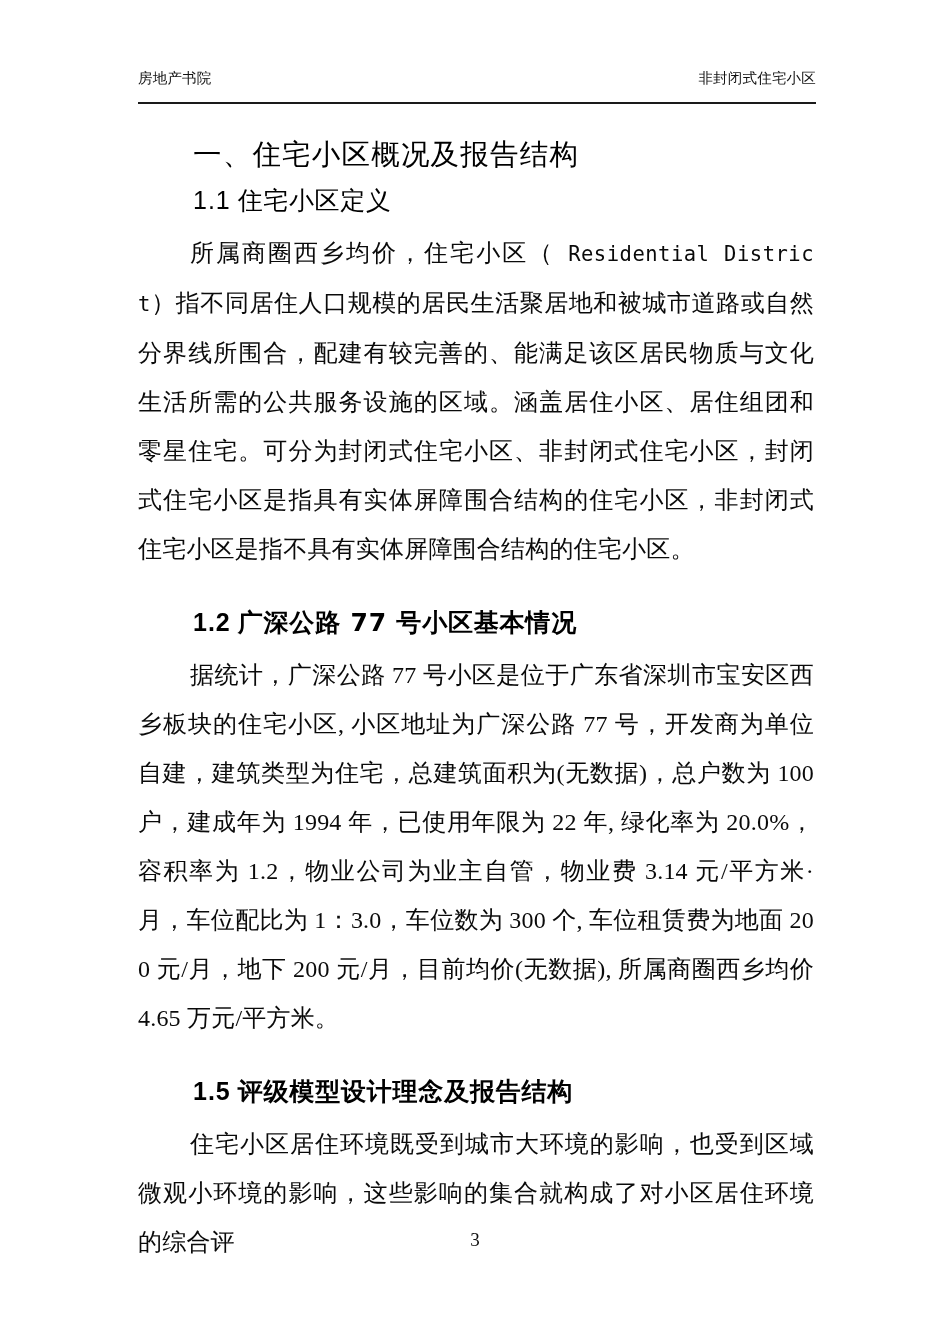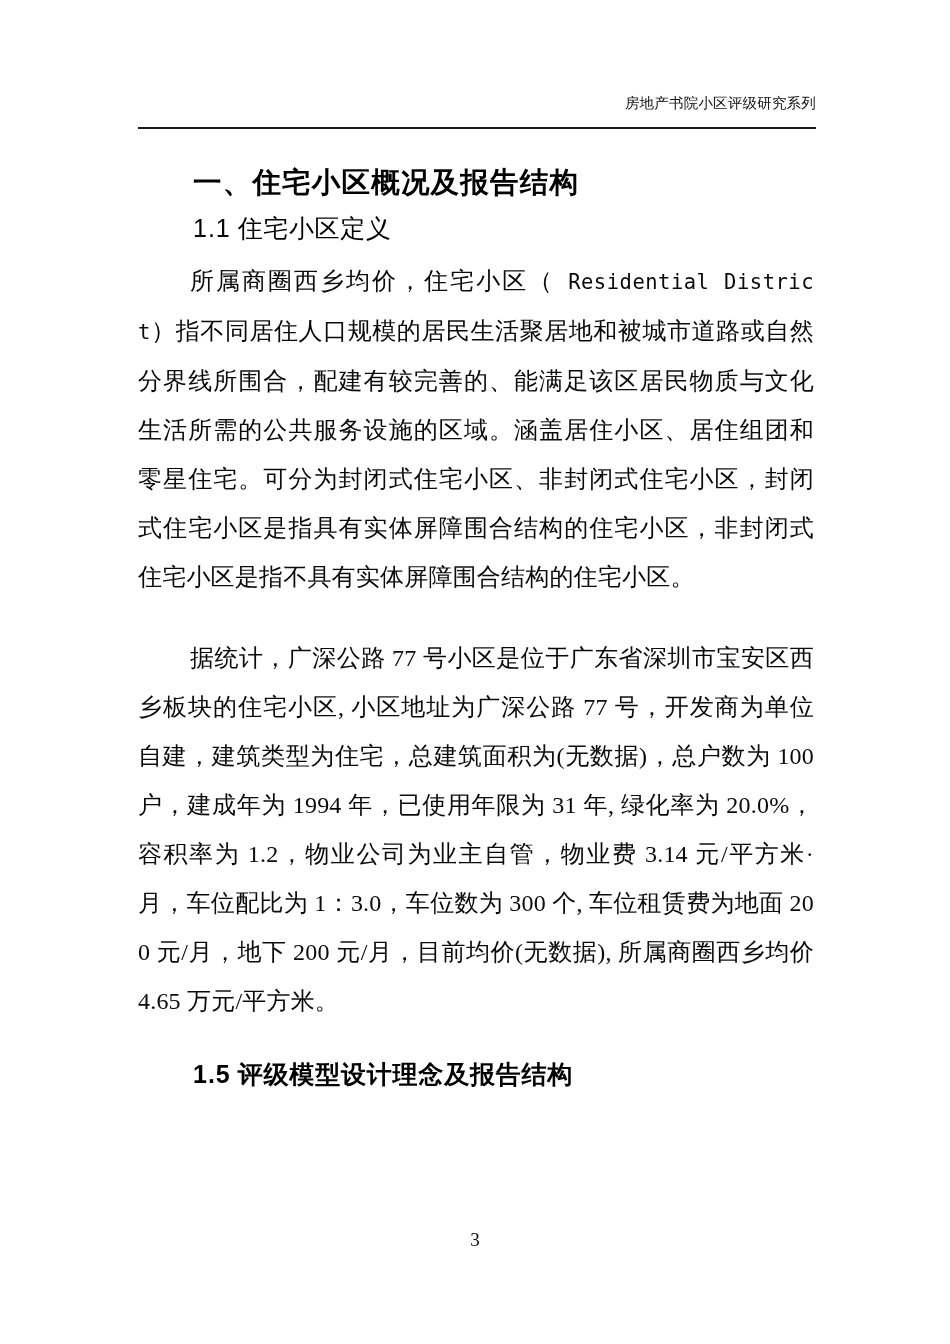--- a/index.html
+++ b/index.html
@@ -28,45 +28,44 @@
   
   .page-header {
     position: absolute;
     left: 138px;
     top: 68px;
     width: 678px;
     height: 34px;
     border-bottom: 2.5px solid #1a1a1a;
     display: flex;
     align-items: flex-start;
-    justify-content: flex-end;
+    justify-content: space-between;
     font-family: "DejaVu Sans", "Liberation Sans", sans-serif;
     font-size: 14.5px;
     line-height: 20px;
     letter-spacing: 0.2px;
     color: #111111;
-    margin-top: 25px;
   }
   .page-header .hdr-left  { white-space: nowrap; }
   .page-header .hdr-right { white-space: nowrap; }
 
   
   .content {
     position: absolute;
     left: 138px;
     top: 128px;
     width: 676px;
   }
 
   
   h1.sec-title {
-    margin: 32px 0 0 0;
+    margin: 4px 0 0 0;
     padding: 0 0 0 55px;
     font-family: "DejaVu Sans", "Liberation Sans", sans-serif;
-    font-weight: bold;
+    font-weight: normal;
     font-size: 28.5px;
     line-height: 46px;
     letter-spacing: 1.2px;
     color: #000000;
   }
   h2.sub-title {
     margin: 0;
     padding: 0 0 0 55px;
     font-family: "DejaVu Sans", "Liberation Sans", sans-serif;
     font-weight: normal;
@@ -125,44 +124,46 @@
     color: #111111;
   }
 </style>
 </head>
 <body>
 
 <div class="page">
 
   <div class="page-header">
     <span class="hdr-left">房地产书院</span>
-    <span class="hdr-right">小区评级研究系列</span>
+    <span class="hdr-right">非封闭式住宅小区</span>
   </div>
 
   <div class="content">
 
     <h1 class="sec-title">一、住宅小区概况及报告结构</h1>
 
     <h2 class="sub-title"><span class="num">1.1</span><span>住宅小区定义</span></h2>
 
     <div class="gap-h2-to-para"></div>
 
     <p class="body"><span>所属商圈西乡均价，住宅小区（</span><span class="mono">Residential District</span><span>）指不同居住人口规模的居民生活聚居地和被城市道路或自然分界线所围合，配建有较完善的、能满足该区居民物质与文化生活所需的公共服务设施的区域。涵盖居住小区、居住组团和零星住宅。可分为封闭式住宅小区、非封闭式住宅小区，封闭式住宅小区是指具有实体屏障围合结构的住宅小区，非封闭式住宅小区是指不具有实体屏障围合结构的住宅小区。</span></p>
 
     <div class="gap-para-before-h2"></div>
 
+    <h2 class="sub-title bold"><span class="num">1.2</span><span>广深公路 77 号小区基本情况</span></h2>
 
     <div class="gap-h2-to-para"></div>
 
-    <p class="body">据统计，广深公路 77 号小区是位于广东省深圳市宝安区西乡板块的住宅小区, 小区地址为广深公路 77 号，开发商为单位自建，建筑类型为住宅，总建筑面积为(无数据)，总户数为 100 户，建成年为 1994 年，已使用年限为 31 年, 绿化率为 20.0%，容积率为 1.2，物业公司为业主自管，物业费 3.14 元/平方米·月，车位配比为 1：3.0，车位数为 300 个, 车位租赁费为地面 200 元/月，地下 200 元/月，目前均价(无数据), 所属商圈西乡均价 4.65 万元/平方米。</p>
+    <p class="body">据统计，广深公路 77 号小区是位于广东省深圳市宝安区西乡板块的住宅小区, 小区地址为广深公路 77 号，开发商为单位自建，建筑类型为住宅，总建筑面积为(无数据)，总户数为 100 户，建成年为 1994 年，已使用年限为 22 年, 绿化率为 20.0%，容积率为 1.2，物业公司为业主自管，物业费 3.14 元/平方米·月，车位配比为 1：3.0，车位数为 300 个, 车位租赁费为地面 200 元/月，地下 200 元/月，目前均价(无数据), 所属商圈西乡均价 4.65 万元/平方米。</p>
 
     <div class="gap-para-before-h2"></div>
 
     <h2 class="sub-title bold"><span class="num">1.5</span><span>评级模型设计理念及报告结构</span></h2>
 
     <div class="gap-h2-to-para"></div>
 
+    <p class="body">住宅小区居住环境既受到城市大环境的影响，也受到区域微观小环境的影响，这些影响的集合就构成了对小区居住环境的综合评</p>
 
   </div>
 
   <div class="page-number">3</div>
 
 </div>
 
 </body></html>

